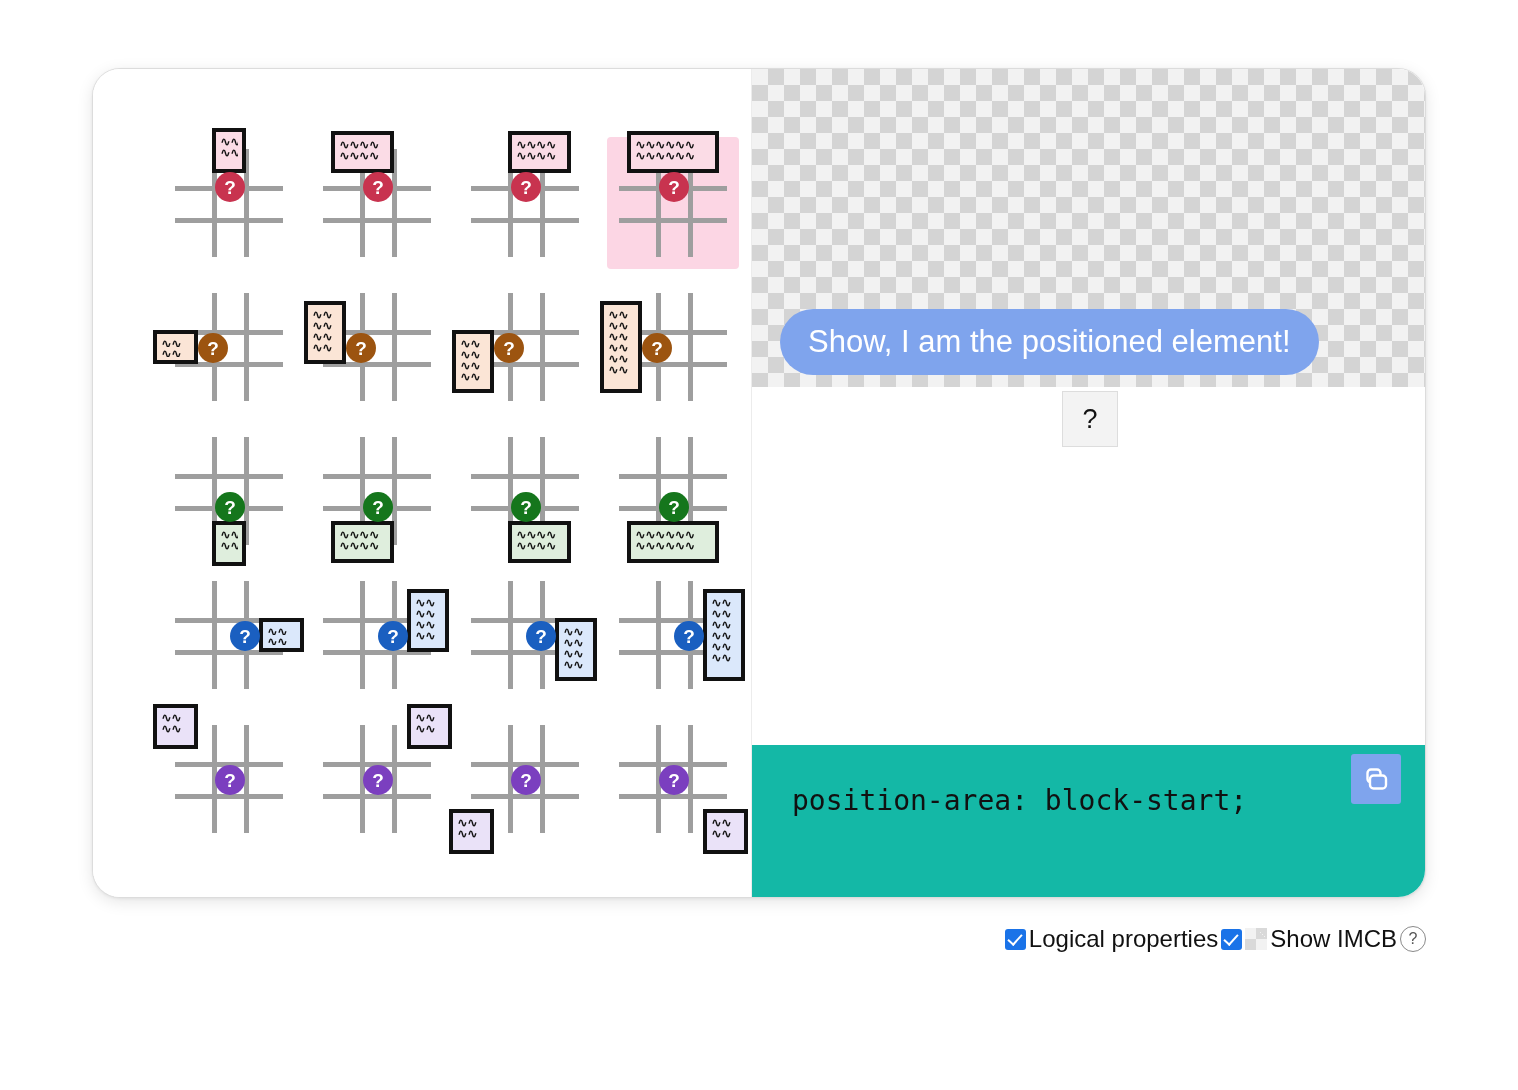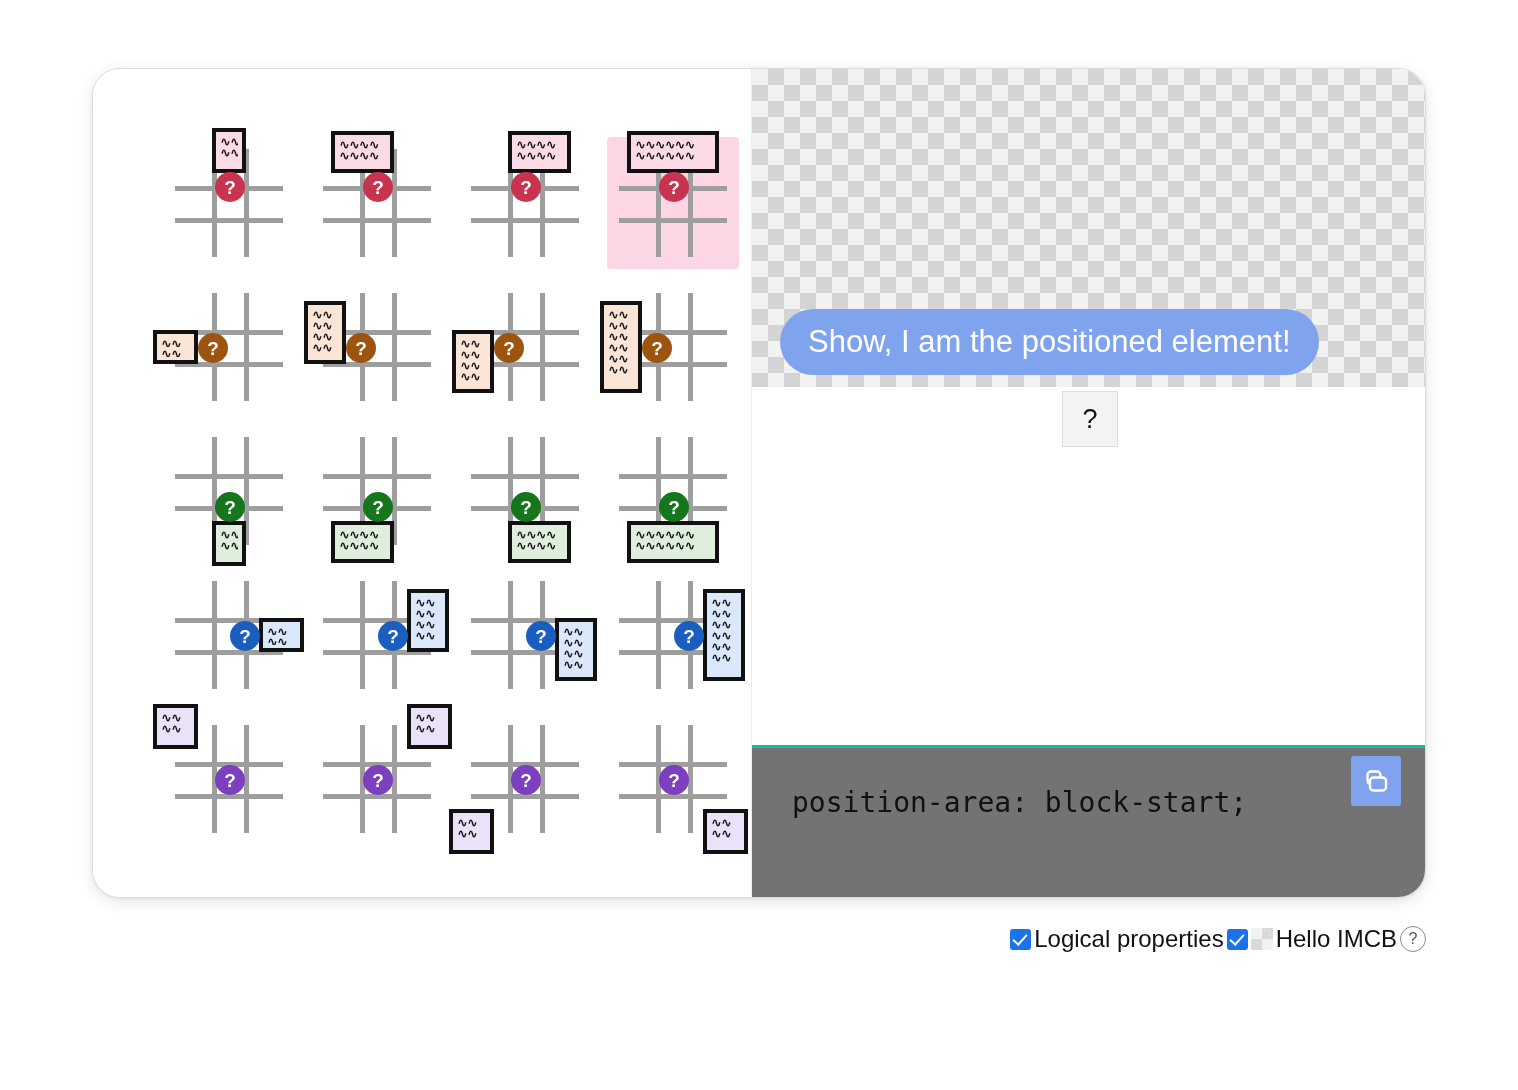--- a/index.html
+++ b/index.html
@@ -182,22 +182,22 @@
     font-family: "Liberation Sans", sans-serif;
     z-index: 6;
   }
 
   .code-pane {
     position: absolute;
     left: 0;
     right: 0;
     top: 676px;
     bottom: 0;
-    background: #737373;
-    border-top: 3px solid #14b8a6;
+    background: #14b8a6;
+    border-top: 1px solid #14b8a6;
     text-align: right;
   }
   .code-text {
     position: absolute;
     left: 40px;
     top: 38px;
     font-family: "DejaVu Sans Mono", monospace;
     font-size: 28px;
     color: #111111;
     white-space: pre;
@@ -628,18 +628,18 @@
 
     </div>
   </div>
 
   <div class="controls">
     <input type="checkbox" class="cb" id="cb-logical" checked="" style="">
     <label class="ctl-label" for="cb-logical">Logical properties</label>
 
     <input type="checkbox" class="cb" id="cb-imcb" checked="" style="">
     <span class="imcb-swatch"></span>
-    <label class="ctl-label" for="cb-imcb">Hello IMCB</label>
+    <label class="ctl-label" for="cb-imcb">Show IMCB</label>
 
     <span class="help-icon">?</span>
   </div>
 
 </div>
 
 </body></html>

